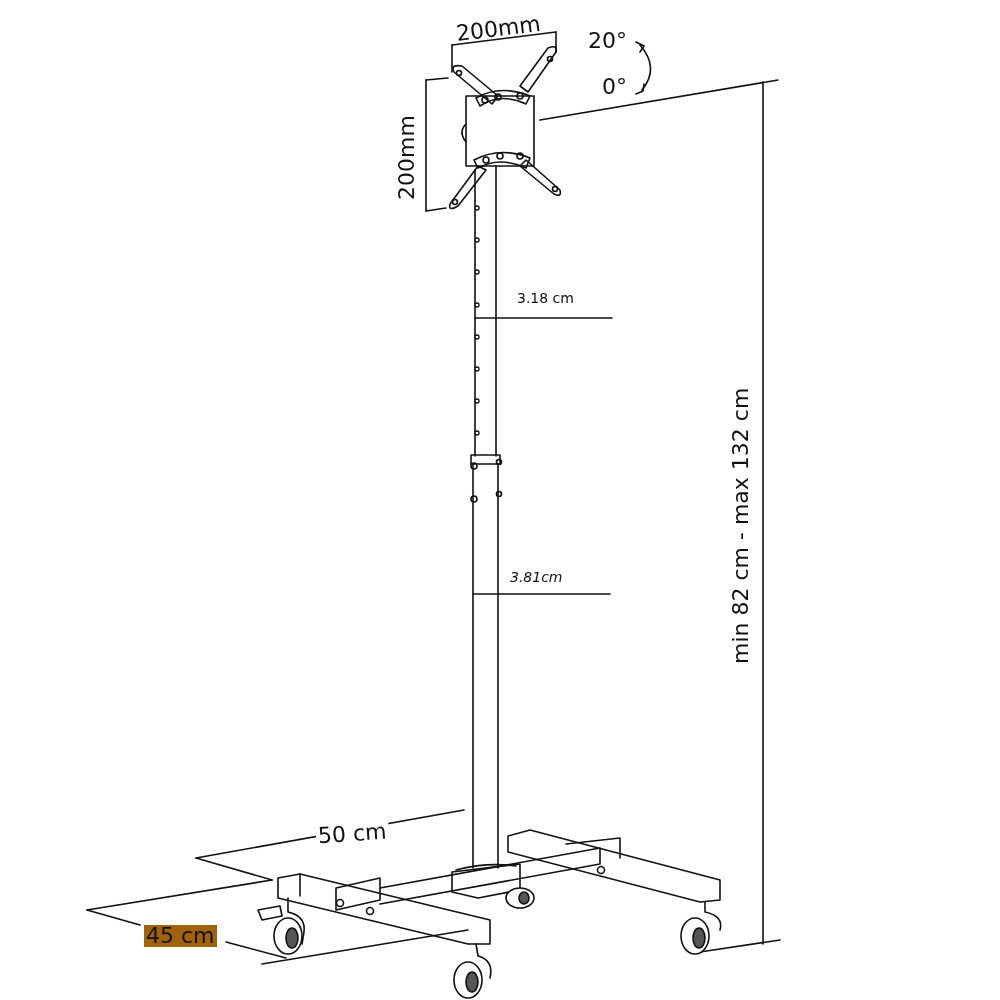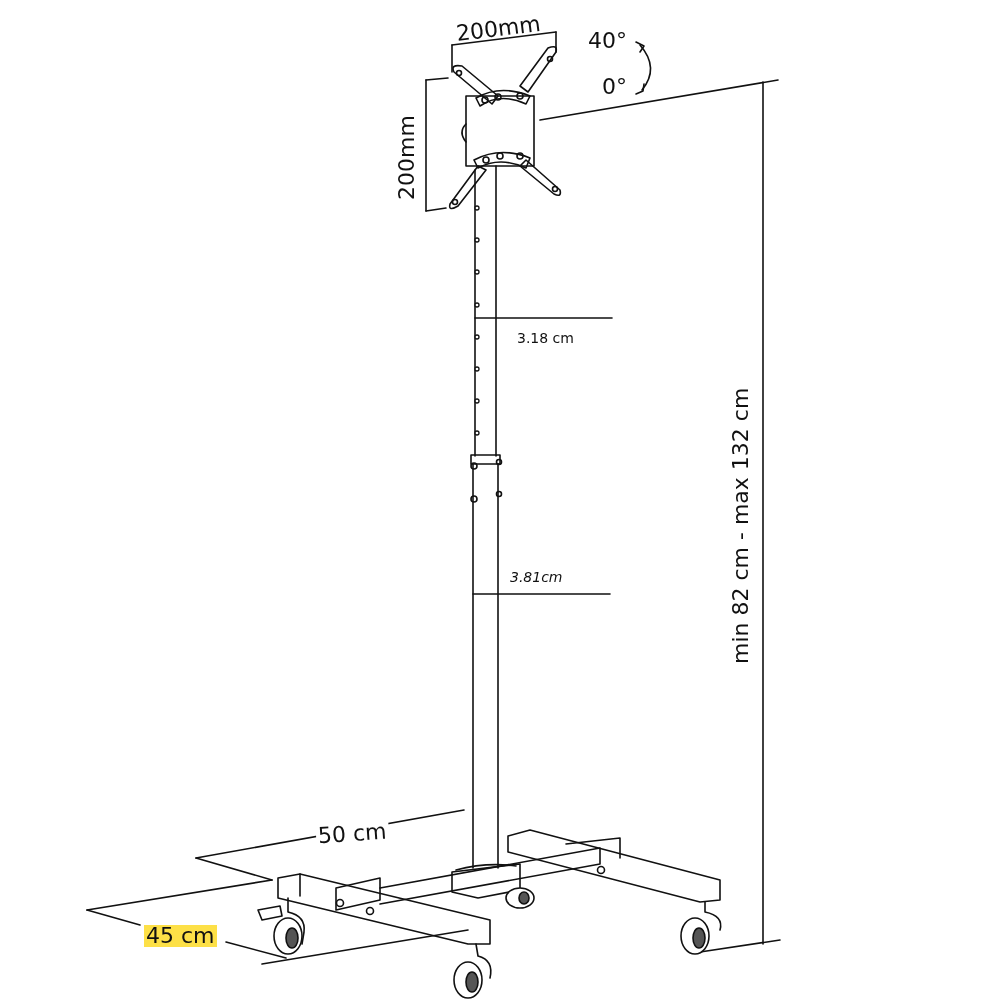--- a/index.html
+++ b/index.html
@@ -139,19 +139,19 @@
     <g>
       <path d="M705 902 L705 912 Q724 916 720 930"></path>
       <ellipse cx="695" cy="936" rx="14" ry="18" fill="#fff"></ellipse>
       <ellipse cx="699" cy="938" rx="6" ry="10" fill="#555"></ellipse>
     </g>
   </g>
 </svg>
 
 <div class="lbl lbl-lg" style="left:456px; top:18px; transform:rotate(-7deg);">200mm</div>
 <div class="lbl lbl-lg rot" style="left:396px; top:200px; transform:rotate(-90deg);">200mm</div>
-<div class="lbl lbl-lg" style="left:588px; top:30px;">40°</div>
+<div class="lbl lbl-lg" style="left:588px; top:30px;">20°</div>
 <div class="lbl lbl-lg" style="left:602px; top:76px;">0°</div>
-<div class="lbl lbl-sm" style="left:517px; top:291px;margin-top:40px;">3.18 cm</div>
+<div class="lbl lbl-sm" style="left:517px; top:291px;">3.18 cm</div>
 <div class="lbl lbl-sm" style="left:510px; top:570px;font-style:italic;">3.81cm</div>
 <div class="lbl lbl-lg rot" style="left:730px; top:664px; transform:rotate(-90deg);">min 82 cm   -   max 132 cm</div>
 <div class="lbl lbl-lg" style="left:316px; top:823px; transform:rotate(-4deg); background:#fff; padding:0 2px;">50 cm</div>
-<div class="lbl lbl-lg" style="left:144px; top:925px; background:#fde047; padding:0 2px;">45 cm</div>
+<div class="lbl lbl-lg" style="left:144px; top:925px; background:#a16207; padding:0 2px;">45 cm</div>
 
 </body></html>

